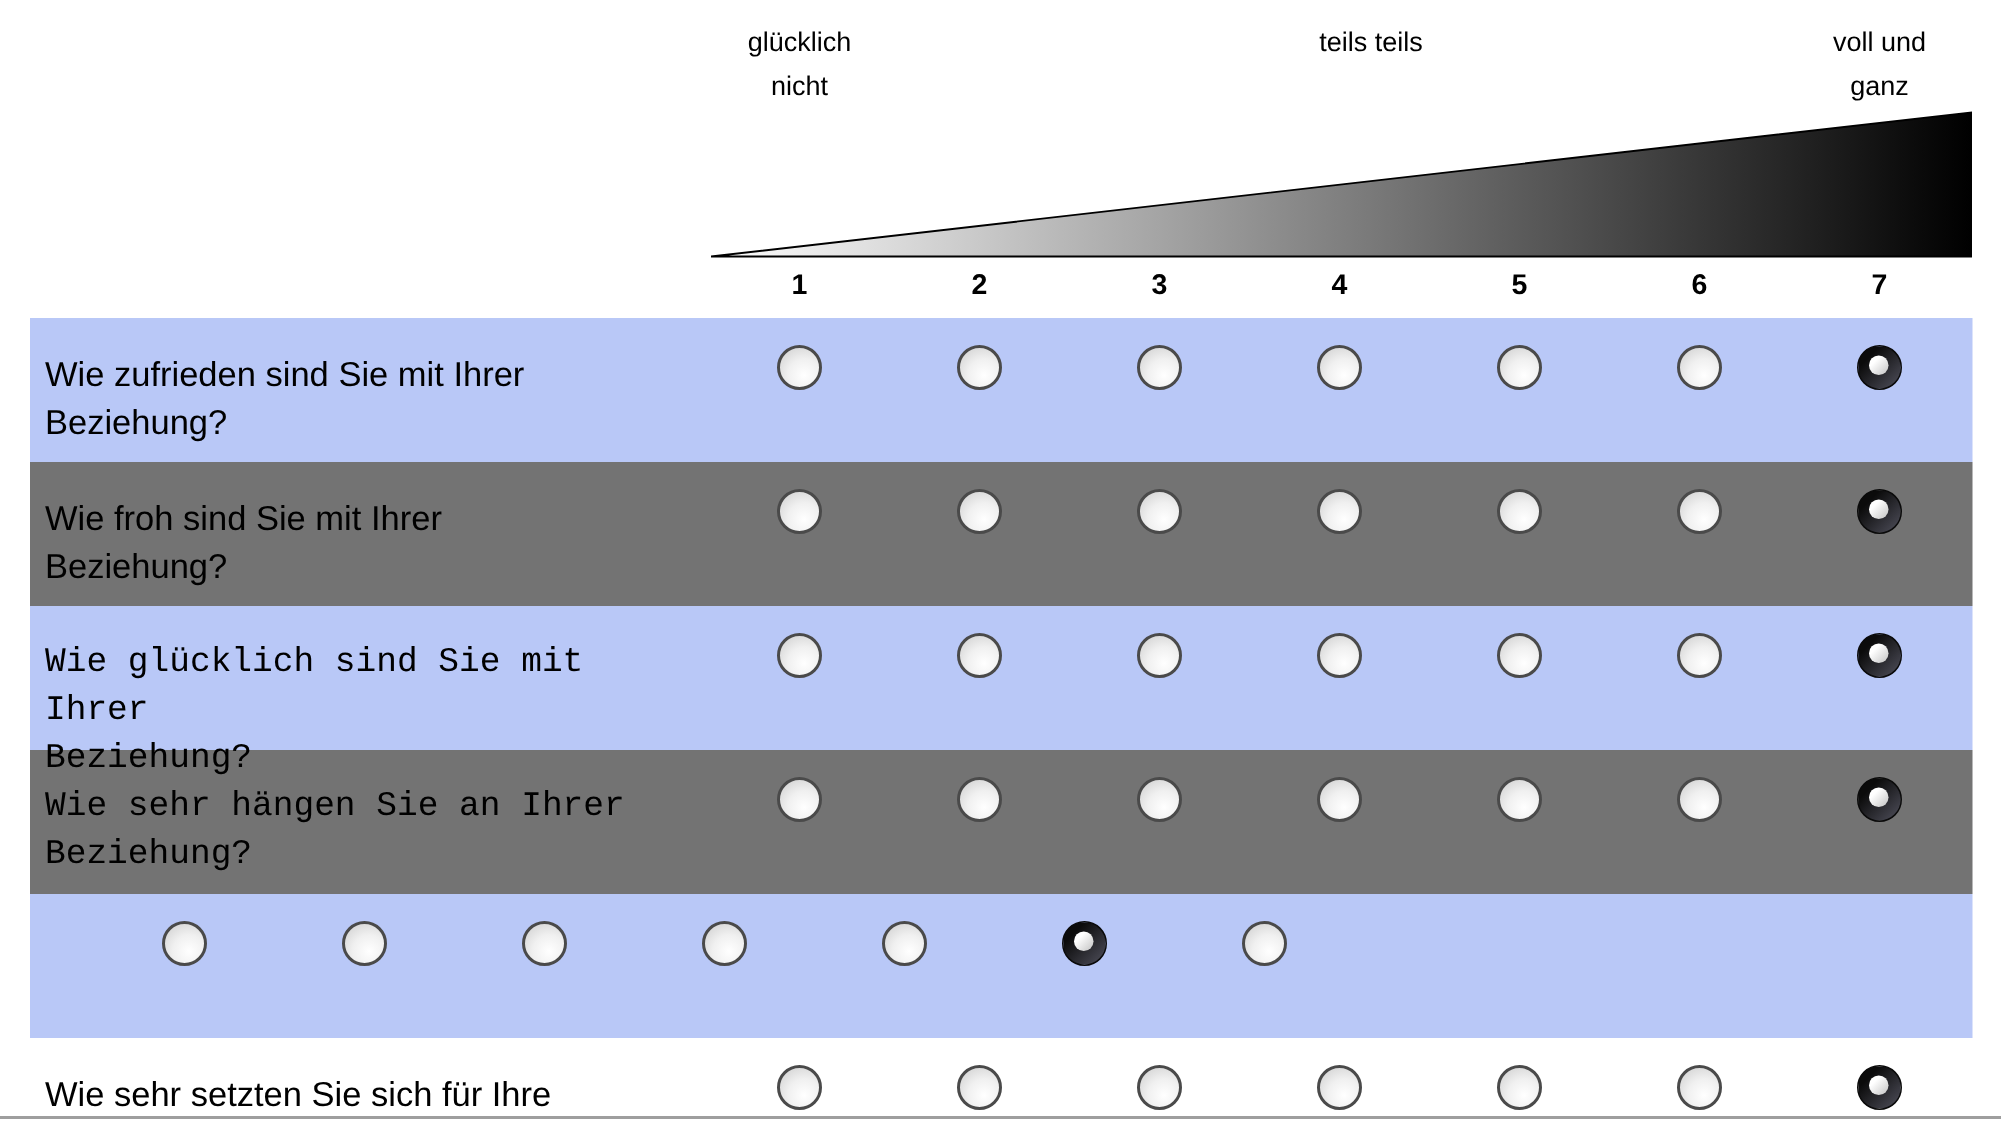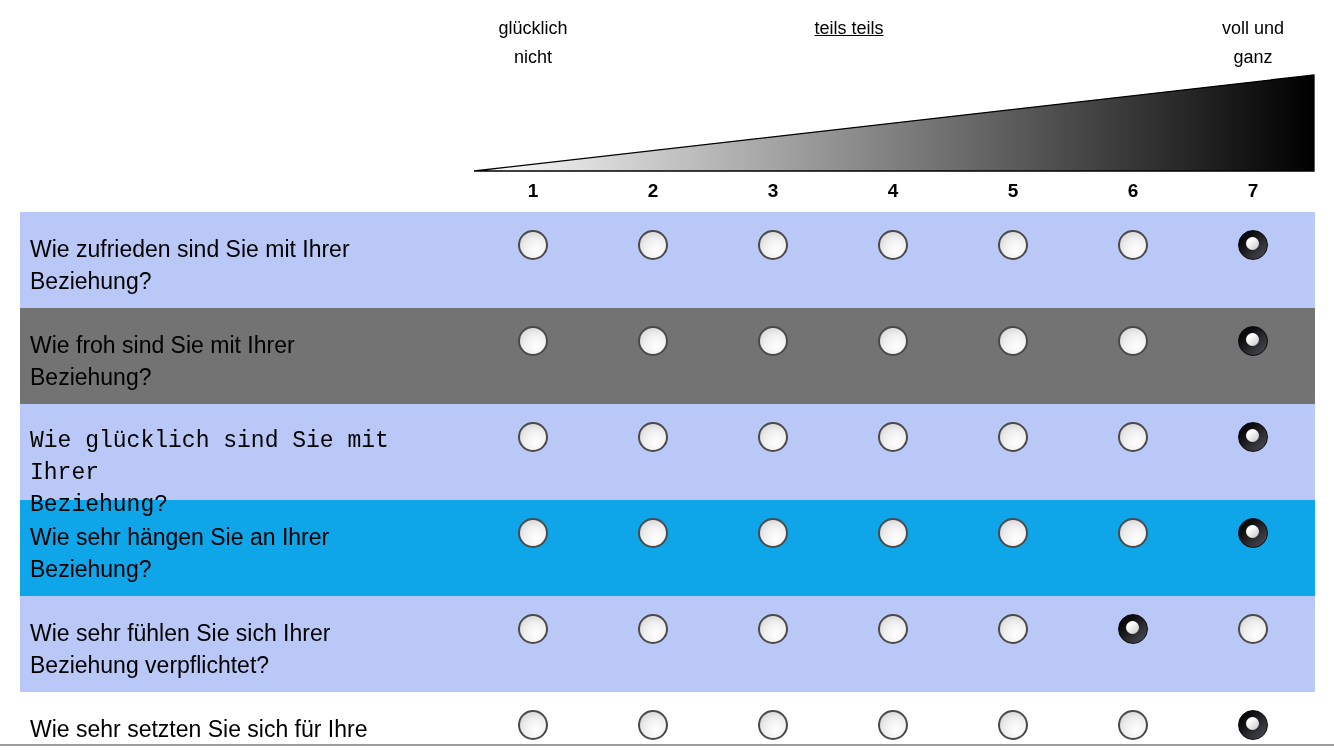--- a/index.html
+++ b/index.html
@@ -14,21 +14,21 @@
   .scale-label {
     position: absolute;
     top: 14px;
     width: 200px;
     text-align: center;
     font-size: 18px;
     line-height: 29px;
     white-space: pre-line;
   }
   #label-left   { left: 433px; }
-  #label-middle { left: 749px; text-decoration: underline; }
+  #label-middle { left: 814px; }
   #label-right  { left: 1153px; }
 
   #triangle {
     position: absolute;
     left: 474px;
     top: 74px;
     width: 841px;
     height: 98px;
   }
 
@@ -214,21 +214,21 @@
         <div class="cell">
           <div class="radio"></div>
         </div>
         <div class="cell">
           <div class="radio selected">
             <div class="dot"></div>
           </div>
         </div>
       </div>
     </div>
-    <div class="row" style="background: #0ea5e9;">
+    <div class="row" style="background: #737373; font-family: Liberation Mono, monospace;">
       <div class="question">Wie sehr hängen Sie an Ihrer
 Beziehung?</div>
       <div class="cells">
         <div class="cell">
           <div class="radio"></div>
         </div>
         <div class="cell">
           <div class="radio"></div>
         </div>
         <div class="cell">
@@ -244,22 +244,20 @@
           <div class="radio"></div>
         </div>
         <div class="cell">
           <div class="radio selected">
             <div class="dot"></div>
           </div>
         </div>
       </div>
     </div>
     <div class="row" style="background: rgb(185, 200, 247);">
-      <div class="question">Wie sehr fühlen Sie sich Ihrer
-Beziehung verpflichtet?</div>
       <div class="cells">
         <div class="cell">
           <div class="radio"></div>
         </div>
         <div class="cell">
           <div class="radio"></div>
         </div>
         <div class="cell">
           <div class="radio"></div>
         </div>

